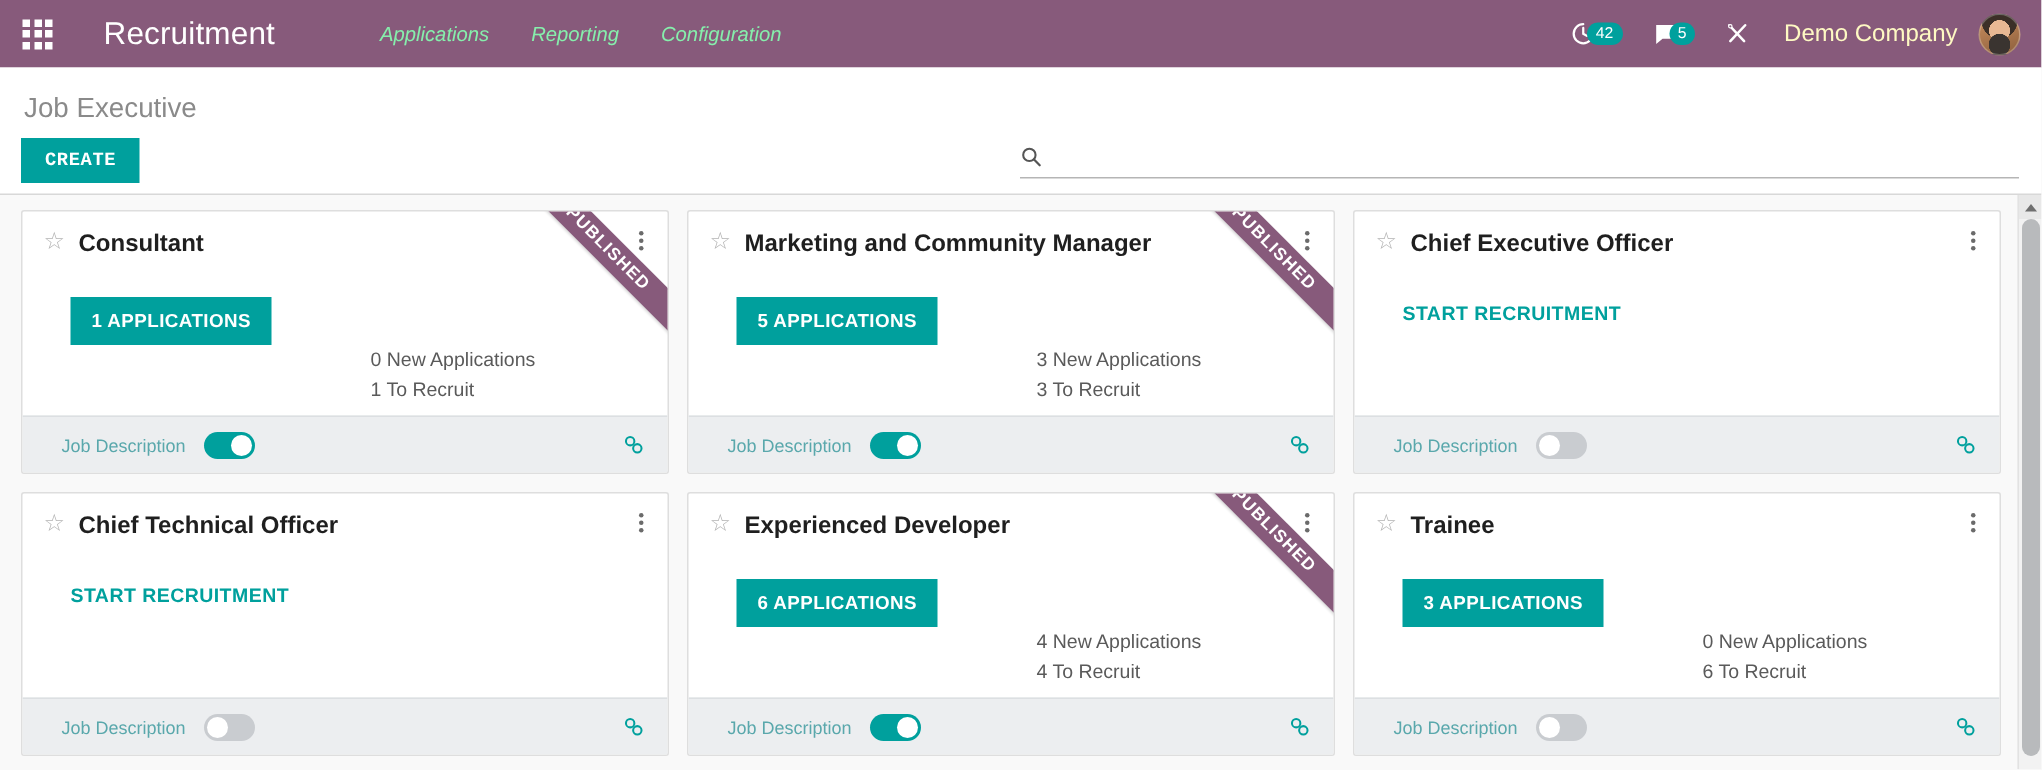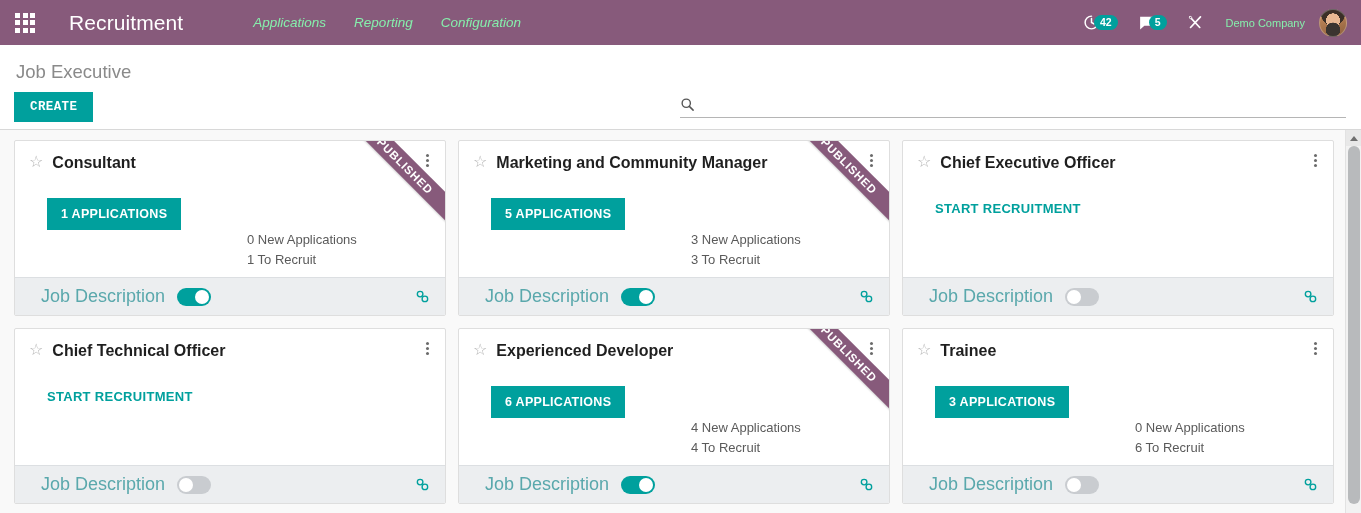--- a/index.html
+++ b/index.html
@@ -62,31 +62,31 @@
     display: flex; align-items: center;
     padding: 0 10px;
     height: 45px;
     cursor: pointer;
     position: relative;
   }
   .sys-badge {
     background: #00A09D;
     color: #ffffff;
     font-size: 10.5px;
-    font-weight: bold;
+    font-weight: normal;
     border-radius: 9px;
     padding: 1px 6px;
     margin-left: -6px;
     line-height: 13px;
     position: relative;
     z-index: 2;
   }
   .company-name {
-    color: #86efac;
-    font-size: 11px;
+    color: #fef9c3;
+    font-size: 16px;
     padding: 0 12px;
     white-space: nowrap;
     cursor: pointer;
   }
   .avatar {
     width: 28px; height: 28px;
     border-radius: 50%;
     margin-left: 2px; margin-right: 6px;
     background:
       radial-gradient(circle at 50% 76%, #3a3430 0 30%, transparent 31%),
@@ -293,21 +293,21 @@
 
   .kcard-foot {
     background: #eceef0;
     border-top: 1px solid #dcdfe2;
     height: 38px;
     display: flex;
     align-items: center;
     padding: 0 14px 0 26px;
   }
   .jd-label {
-    font-size: 18px;
+    font-size: 12px;
     color: #5aa8ac;
     margin-right: 12px;
     white-space: nowrap;
     text-align: right;
   }
   .toggle {
     width: 34px; height: 18px;
     border-radius: 9px;
     background: #c9ccd0;
     position: relative;

